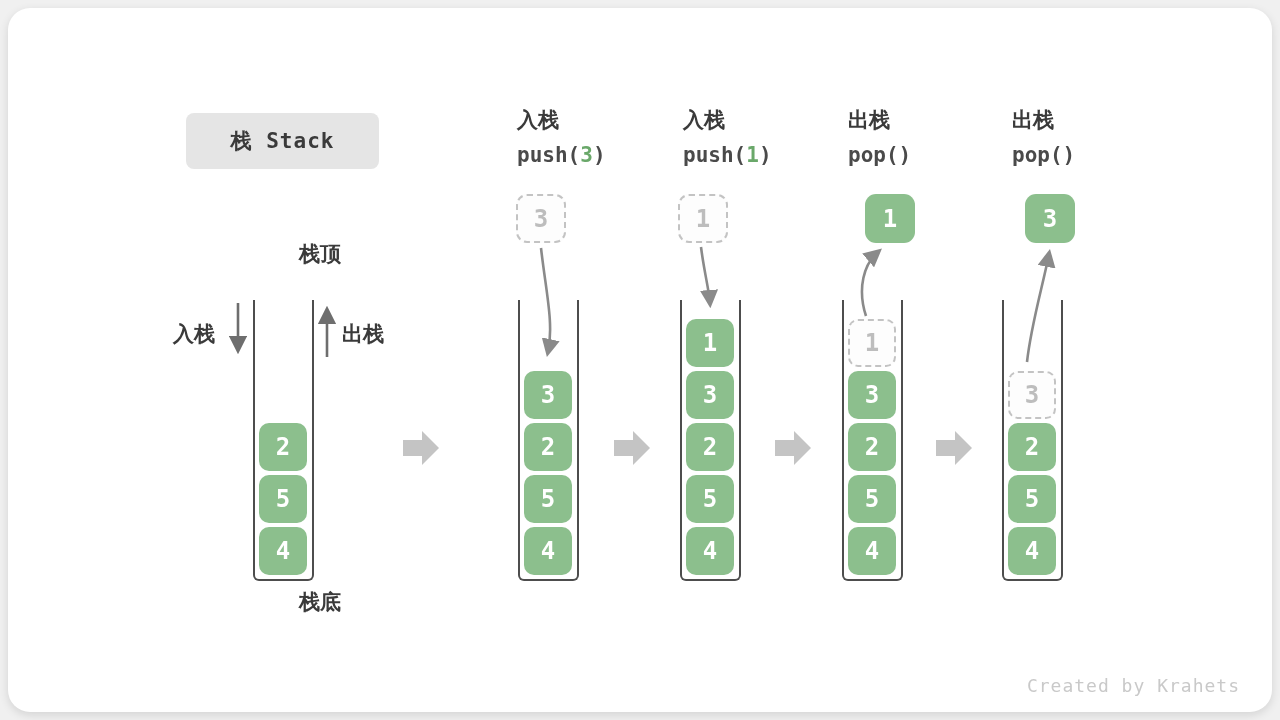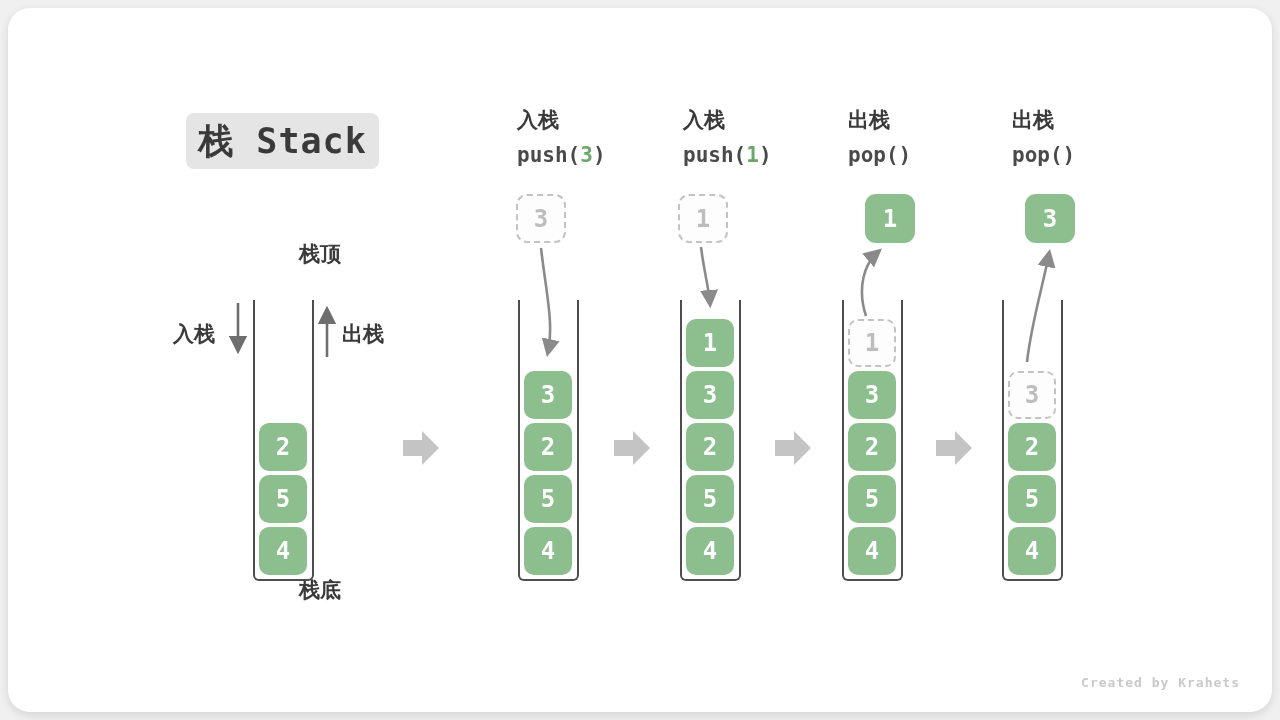--- a/index.html
+++ b/index.html
@@ -14,21 +14,21 @@
     background:#ffffff;border-radius:22px;
     box-shadow:0 3px 10px rgba(0,0,0,0.12);
   }
   .title-box{
     position:absolute;left:186px;top:113px;width:193px;height:56px;
     background:var(--title-bg,#e5e5e5);border-radius:8px;
     display:flex;align-items:center;justify-content:center;
   }
   .title-box span{
     font-family:"DejaVu Sans Mono","Liberation Mono",monospace;
-    font-size:35px;font-weight:700;color:var(--label,#3a3a3a);letter-spacing:1px;
+    font-size:21px;font-weight:700;color:var(--label,#3a3a3a);letter-spacing:1px;
   }
   .cjk-label{
     position:absolute;font-size:21px;font-weight:700;color:var(--label,#3a3a3a);
     white-space:nowrap;
   }
   .centered{transform:translateX(-50%);margin-left:34px;}
   .op-header{position:absolute;top:106px;}
   .op-cn{font-size:21px;font-weight:700;color:var(--label,#3a3a3a);}
   .op-code{
     margin-top:9px;font-family:"DejaVu Sans Mono","Liberation Mono",monospace;
@@ -49,35 +49,35 @@
   }
   .cell.solid{background:var(--green,#8cbf8d);color:#ffffff;}
   .cell.dashed{
     background:#fdfdfd;border:2px dashed var(--dash,#c3c3c3);color:#bdbdbd;
   }
   .floatbox{border-radius:11px;}
   #arrows{position:absolute;left:0;top:0;pointer-events:none;}
   .watermark{
     position:absolute;right:40px;top:675px;
     font-family:"DejaVu Sans Mono","Liberation Mono",monospace;
-    font-size:13px;color:var(--wm,#c9c9c9);letter-spacing:1px;font-weight:bold;
+    font-size:18px;color:var(--wm,#c9c9c9);letter-spacing:1px;
   }
 </style>
 </head>
 <body style="--green: #8cbf8d; --arg-green: #6aa86a; --dash: #c3c3c3; --label: #3a3a3a; --title-bg: #e5e5e5; --wm: #c9c9c9;">
 
 <div id="stage">
   <div class="card"></div>
 
   <div class="title-box">
     <span>栈 Stack</span>
   </div>
 
   <div class="cjk-label centered" style="left:286px;top:240px;">栈顶</div>
-  <div class="cjk-label centered" style="left:286px;top:576px;">栈底</div>
+  <div class="cjk-label centered" style="left:286px;top:588px;">栈底</div>
   <div class="cjk-label" style="left:173px;top:320px;">入栈</div>
   <div class="cjk-label" style="left:342px;top:320px;">出栈</div>
 
   <svg id="arrows" width="1280" height="720" viewBox="0 0 1280 720">
     <defs>
       <marker id="ah" markerWidth="7" markerHeight="7" refX="5" refY="3.5" orient="auto" markerUnits="strokeWidth">
         <path d="M0,0 L7,3.5 L0,7 Z" fill="context-stroke"></path>
       </marker>
     </defs>
     <line x1="238" y1="303" x2="238" y2="349" stroke="#6e6e6e" stroke-width="2.6" marker-end="url(#ah)"></line>

